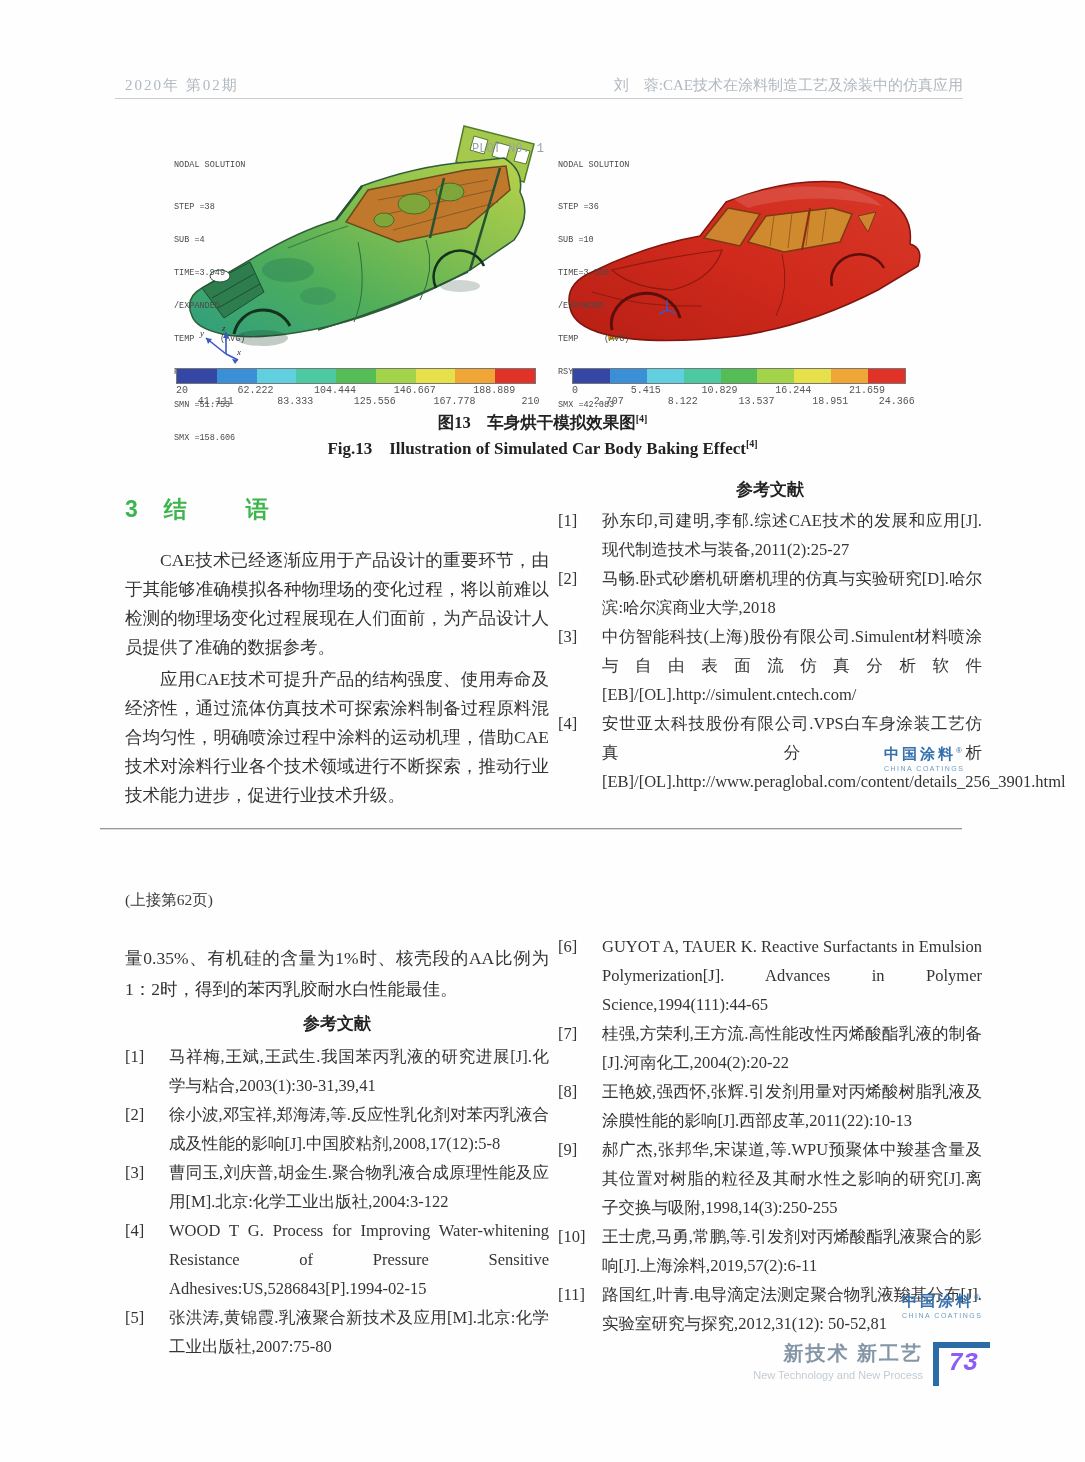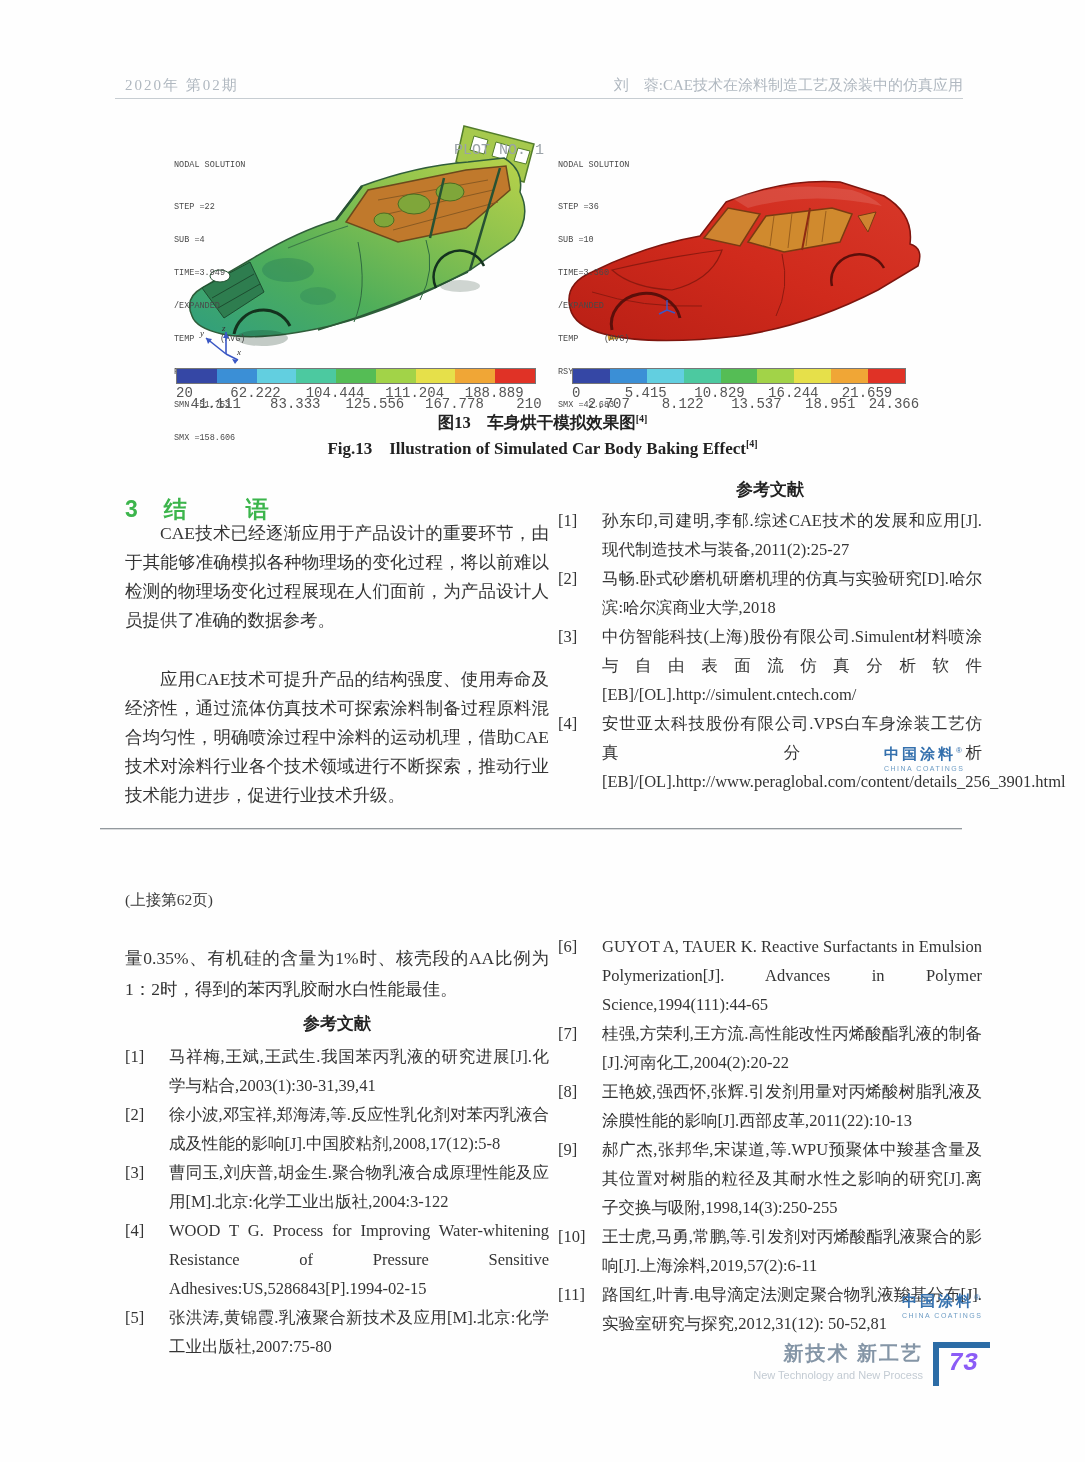--- a/index.html
+++ b/index.html
@@ -12,32 +12,32 @@
   .hdr-rule{position:absolute;left:115px;top:98px;width:848px;height:1px;background:#c7cdd2;}
 
   
   .fig-panel{position:absolute;top:116px;width:380px;height:290px;}
   .fig-left{left:168px;}
   .fig-right{left:552px;}
   .nodal-block{position:absolute;left:6px;top:22px;font-family:"Liberation Mono","DejaVu Sans Mono",monospace;
                font-size:8.5px;line-height:11px;color:#4a4a4a;white-space:pre;}
   .nodal-title{margin-bottom:9px;}
   .plot-no{position:absolute;right:4px;top:26px;font-family:"Liberation Mono","DejaVu Sans Mono",monospace;
-           font-size:15px;color:#9aa2a8;}
+           font-size:12px;color:#9aa2a8;}
   .car-svg{position:absolute;left:0;top:4px;width:380px;height:246px;}
   .triad{position:absolute;left:30px;top:208px;width:44px;height:44px;}
   .triad text{font-family:"Liberation Serif",serif;font-style:italic;font-size:9px;fill:#333;}
   .triad line{stroke:#3a57c4;stroke-width:1.6;}
 
   .colorbar{position:absolute;top:252px;height:14px;display:flex;border:1px solid #777;}
   .fig-left .colorbar{left:8px;width:358px;}
   .fig-right .colorbar{left:20px;width:332px;}
   .cb-seg{flex:1 1 0;height:100%;}
   .cb-labels{position:absolute;top:268px;height:26px;font-family:"Liberation Mono","DejaVu Sans Mono",monospace;
-             font-size:14px;color:#555;text-decoration:underline;}
+             font-size:10px;color:#555;text-decoration:underline;}
   .fig-left .cb-labels{left:8px;width:358px;}
   .fig-right .cb-labels{left:20px;width:332px;}
   .cb-lab{position:absolute;white-space:nowrap;transform:translateX(-50%);}
   .cb-lab.first{transform:none;}
   .cb-lab.last{transform:translateX(-70%);}
   .row-a{top:1px;} .row-b{top:12px;}
 
   
   .cap-zh{position:absolute;left:0;width:1085px;top:412px;text-align:center;font-size:16.5px;font-weight:bold;color:#222;}
   .cap-en{position:absolute;left:0;width:1085px;top:437px;text-align:center;font-size:17px;font-weight:bold;color:#222;}
@@ -47,21 +47,21 @@
   .col-left{position:absolute;left:125px;width:424px;}
   .col-right{position:absolute;left:558px;width:424px;}
 
   .sec-head{position:absolute;left:125px;top:494px;font-size:23px;font-weight:bold;color:#3cb54c;
             font-family:"Liberation Sans","DejaVu Sans",sans-serif;}
   .sec-head .num{margin-right:26px;}
   .sec-head .ttl{letter-spacing:18px;}
 
   .body-par{font-size:17.5px;line-height:29px;text-align:justify;color:#343434;}
   .indent{text-indent:2em;}
-  .p1{top:501px;} .p2{top:647px;}
+  .p1{top:528px;} .p2{top:647px;}
   .abs{position:absolute;}
 
   .refs-head{font-size:17px;font-weight:bold;text-align:center;color:#222;}
   .refs-list{list-style:none;margin:0;padding:0;font-size:16.5px;line-height:29px;color:#343434;}
   .refs-list li{position:relative;padding-left:44px;text-align:justify;}
   .refs-list .rnum{position:absolute;left:0;top:0;}
 
   .rh-top{top:478px;left:558px;width:424px;}
   .rl-top{top:506px;}
 
@@ -127,21 +127,21 @@
       <path d="M 34 168 L 82 142 L 96 172 L 56 198 Z" fill="#2e7d4f" stroke="#1d4d30"></path>
       <path d="M 44 178 L 86 154 M 50 188 L 92 164" stroke="#1d4d30" stroke-width="1"></path>
       <ellipse cx="52" cy="156" rx="10" ry="6" fill="#ffffff" stroke="#245232"></ellipse>
       <path d="M 66 214 A 30 30 0 0 1 122 206" stroke="#14321e" stroke-width="3" fill="none"></path>
       <path d="M 268 168 A 26 26 0 0 1 316 146" stroke="#14321e" stroke-width="2.5" fill="none"></path>
       <ellipse cx="94" cy="218" rx="26" ry="8" fill="rgba(20,50,30,0.25)"></ellipse>
       <ellipse cx="292" cy="166" rx="20" ry="6" fill="rgba(20,50,30,0.2)"></ellipse>
     </svg>
     <div class="nodal-block">
       <div class="nodal-title">NODAL SOLUTION</div>
-      <div>STEP =22</div>
+      <div>STEP =38</div>
       <div>SUB =4</div>
       <div>TIME=3.949</div>
       <div>/EXPANDED</div>
       <div>TEMP     (AVG)</div>
       <div>RSYS =0</div>
       <div>SMN =51.753</div>
       <div>SMX =158.606</div>
     </div>
     <div class="plot-no">PLOT NO.   1</div>
     <svg class="triad" viewBox="0 0 44 44">
@@ -164,21 +164,21 @@
       <div class="cb-seg" style="background: rgb(240, 166, 54);"></div>
       <div class="cb-seg" style="background: rgb(224, 50, 38);"></div>
     </div>
     <div class="cb-labels">
       <span class="cb-lab row-a first" style="left:0%">20</span>
       <span class="cb-lab row-b" style="left:11.11%">41.111</span>
       <span class="cb-lab row-a" style="left:22.22%">62.222</span>
       <span class="cb-lab row-b" style="left:33.33%">83.333</span>
       <span class="cb-lab row-a" style="left:44.44%">104.444</span>
       <span class="cb-lab row-b" style="left:55.55%">125.556</span>
-      <span class="cb-lab row-a" style="left:66.66%">111.204</span>
+      <span class="cb-lab row-a" style="left:66.66%">146.667</span>
       <span class="cb-lab row-b" style="left:77.77%">167.778</span>
       <span class="cb-lab row-a" style="left:88.88%">188.889</span>
       <span class="cb-lab row-b last" style="left:100%">210</span>
     </div>
   </div>
 
   <div class="fig-panel fig-right">
     <svg class="car-svg" viewBox="0 0 380 246">
       <defs>
         <linearGradient id="gr" x1="0" y1="1" x2="1" y2="0">

